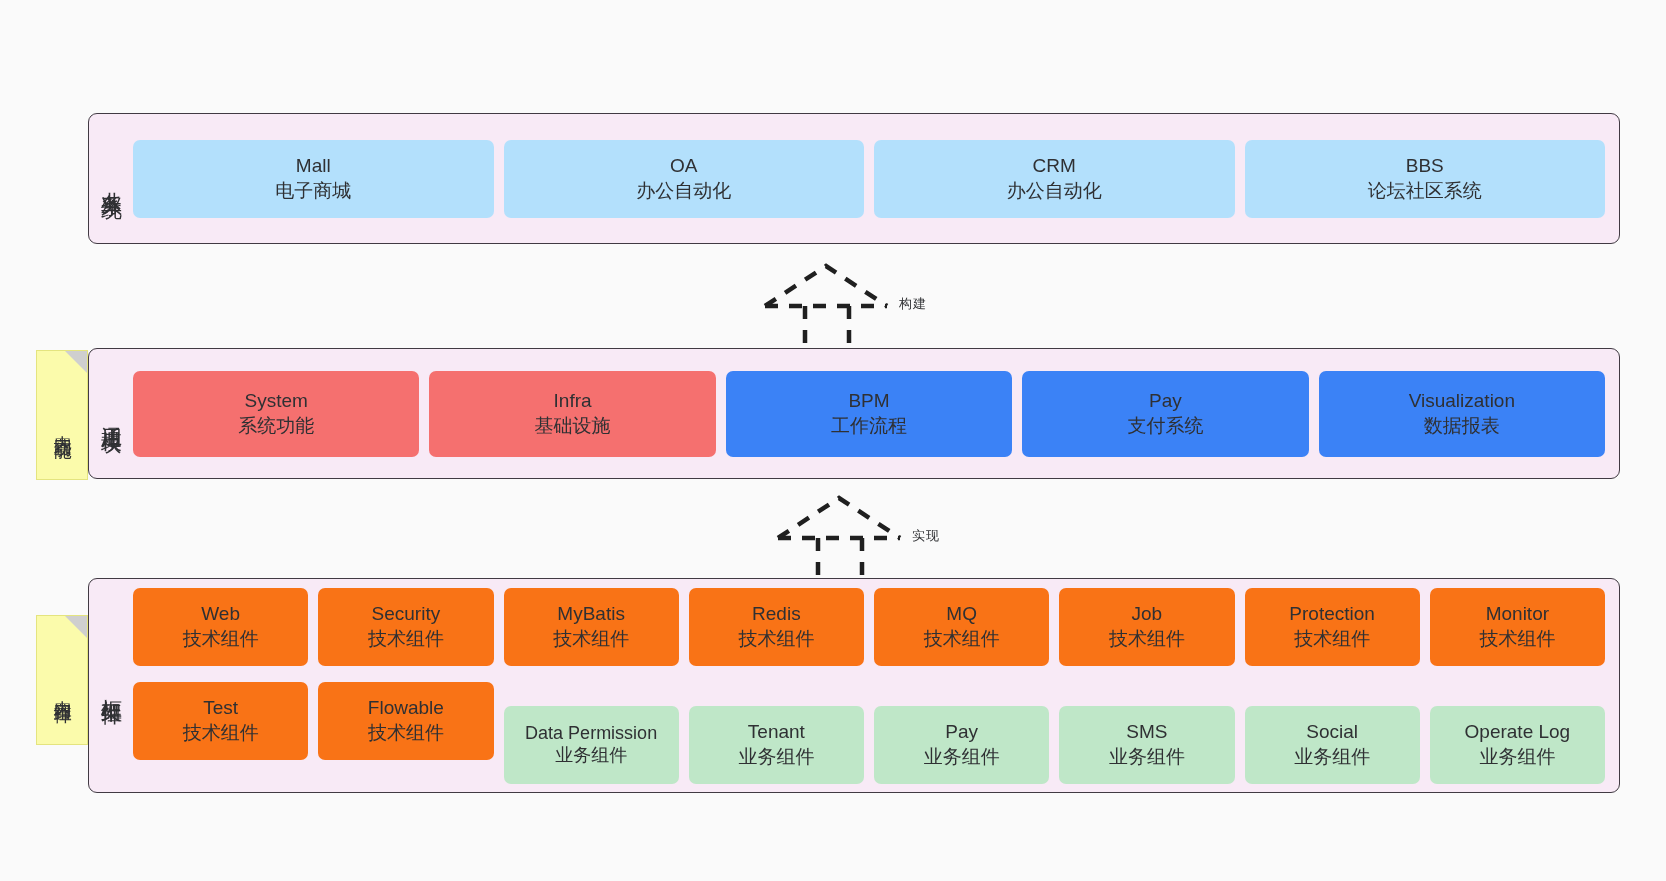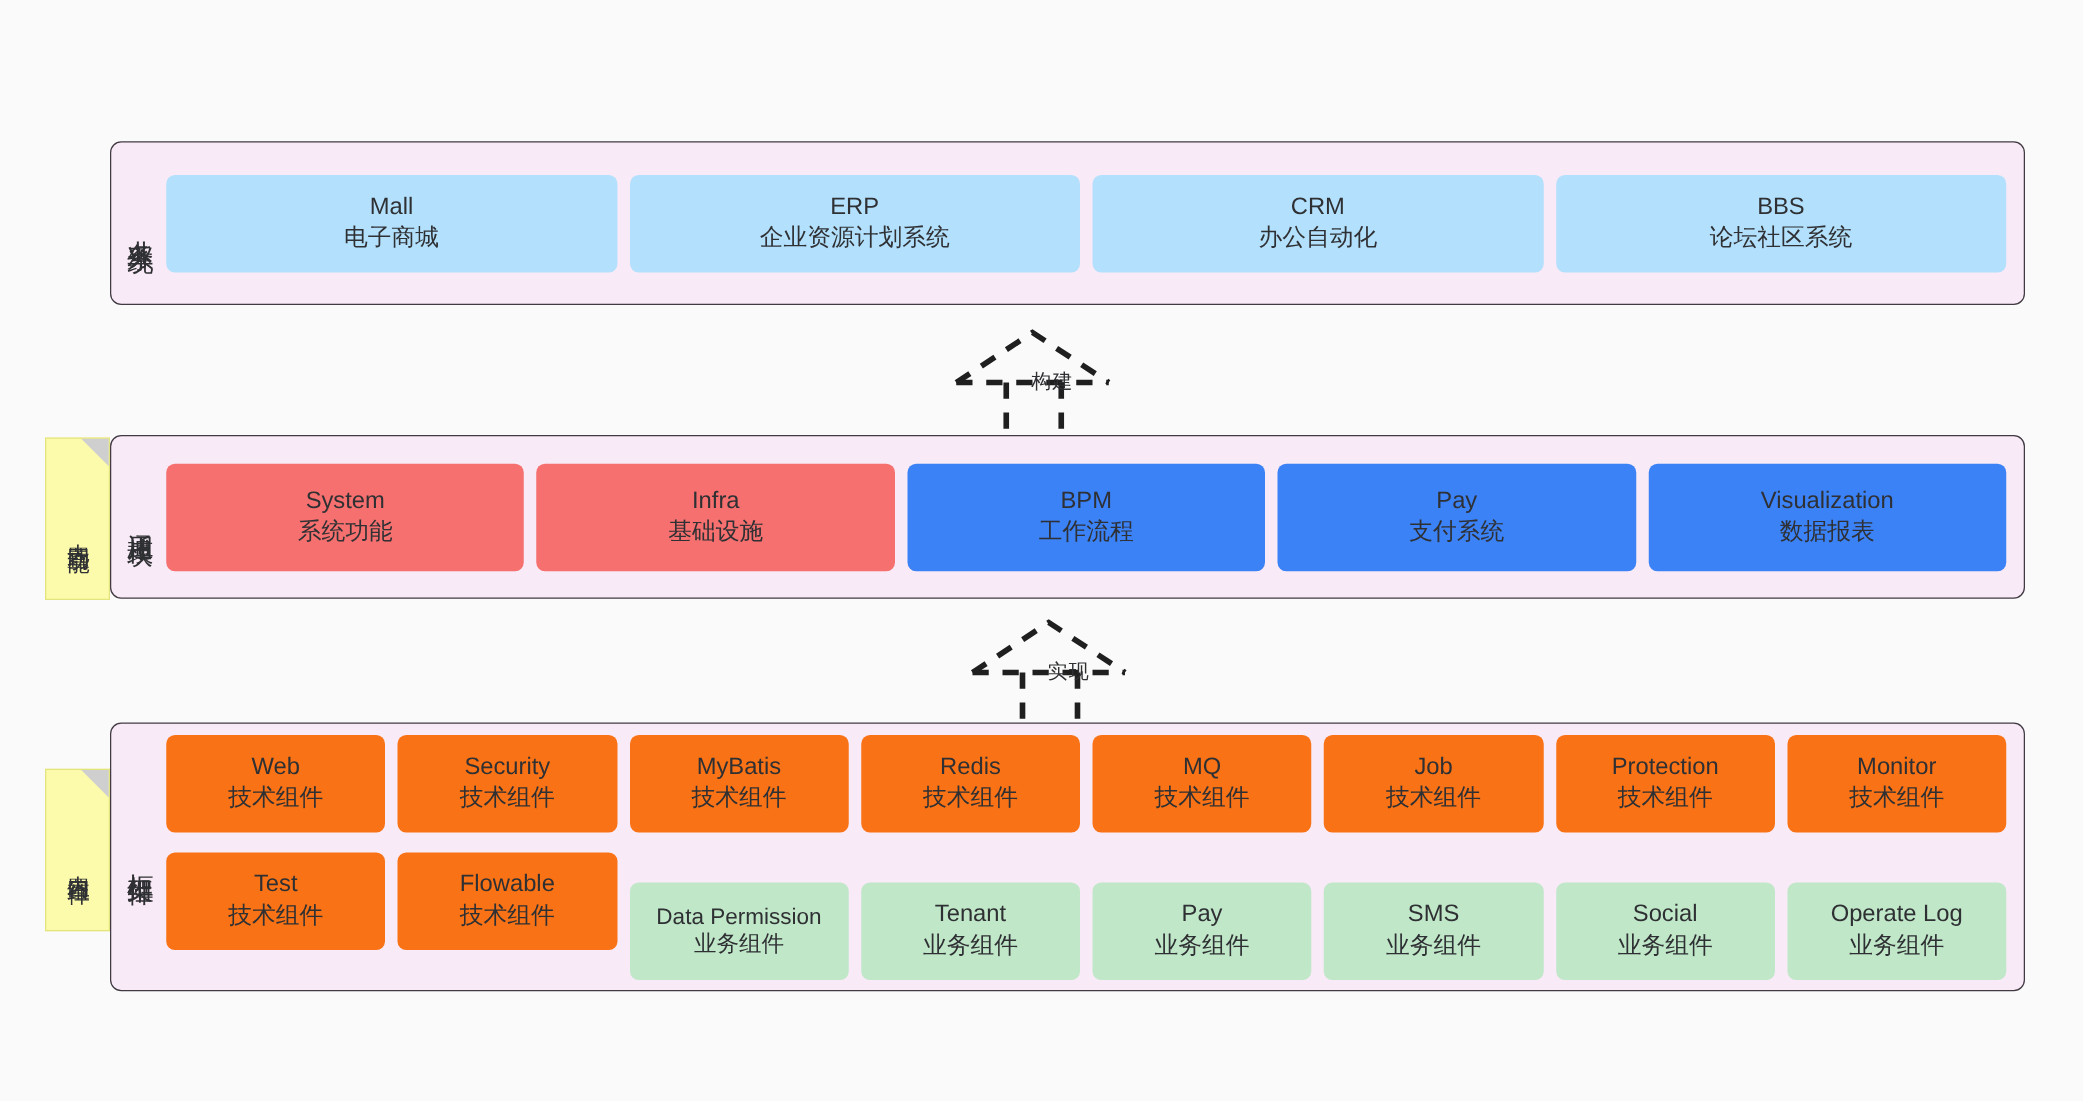--- a/index.html
+++ b/index.html
@@ -114,44 +114,44 @@
   .arrow {
     position: absolute;
     width: 170px;
     height: 92px;
   }
   .arrow svg { display: block; overflow: visible; }
   .arrow .arrow-label {
     position: absolute;
     left: 0; right: 0;
     top: 37px;
-    text-align: center;
-    font-size: 16px;
+    text-align: right;
+    font-size: 13px;
     color: #2f3033;
     letter-spacing: 1px;
     user-select: none;
     pointer-events: none;
   }
 </style>
 </head>
 <body>
 
 <div id="stage">
 
   <div class="layer" id="layer1" style="left:88px; top:113px; width:1532px; height:131px;">
     <div class="layer-title">业务系统</div>
     <div class="layer-body">
       <div class="row">
         <div class="card c-blue">
           <span class="en">Mall</span>
           <span class="cn">电子商城</span>
         </div>
         <div class="card c-blue">
-          <span class="en">ERP</span>
-          <span class="cn">企业资源计划系统</span>
+          <span class="en">OA</span>
+          <span class="cn">办公自动化</span>
         </div>
         <div class="card c-blue">
           <span class="en">CRM</span>
           <span class="cn">办公自动化</span>
         </div>
         <div class="card c-blue">
           <span class="en">BBS</span>
           <span class="cn">论坛社区系统</span>
         </div>
       </div>

